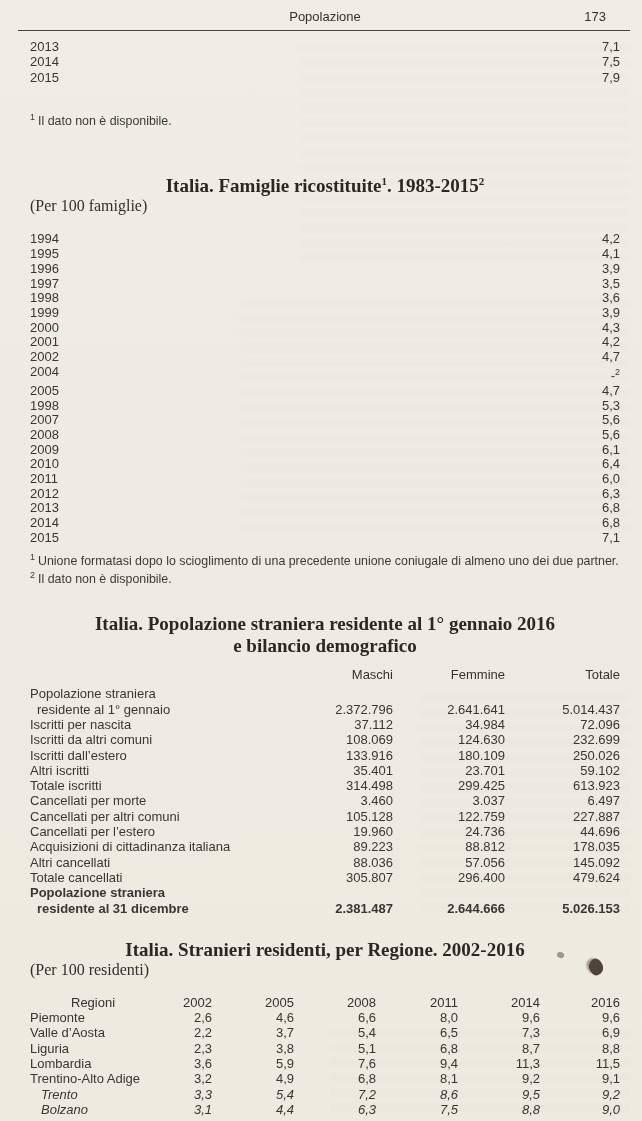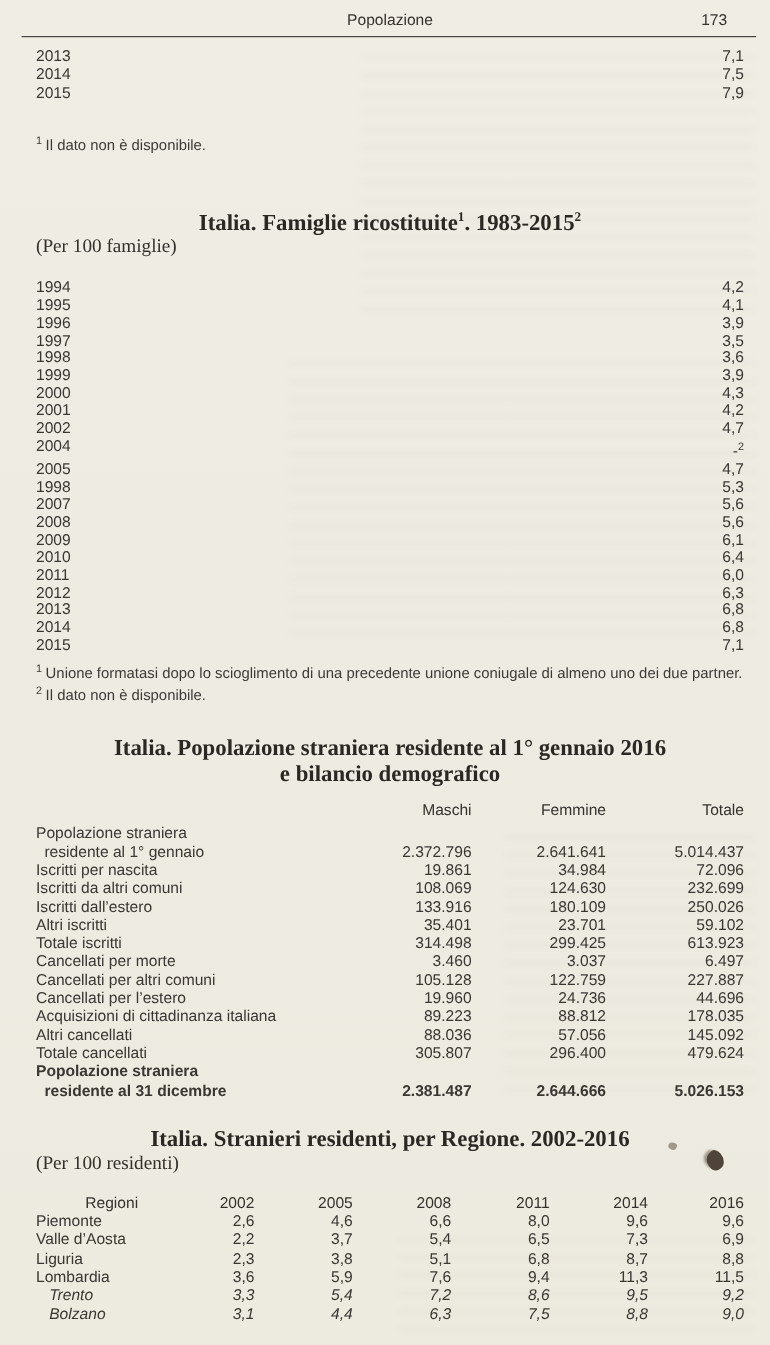--- a/index.html
+++ b/index.html
@@ -236,21 +236,21 @@
       <tbody>
 
       <tr>
             <td class="lbl"><span>Popolazione straniera</span><span class="l2">residente al 1° gennaio</span></td>
             <td class="num">2.372.796</td>
             <td class="num">2.641.641</td>
             <td class="num">5.014.437</td>
           </tr>
           <tr>
             <td class="lbl"><span>Iscritti per nascita</span></td>
-            <td class="num">19.861</td>
+            <td class="num">37.112</td>
             <td class="num">34.984</td>
             <td class="num">72.096</td>
           </tr>
           <tr>
             <td class="lbl"><span>Iscritti da altri comuni</span></td>
             <td class="num">108.069</td>
             <td class="num">124.630</td>
             <td class="num">232.699</td>
           </tr>
           <tr>
@@ -373,20 +373,29 @@
           </tr>
           <tr>
             <td class="lbl">Lombardia</td>
             <td class="num">3,6</td>
             <td class="num">5,9</td>
             <td class="num">7,6</td>
             <td class="num">9,4</td>
             <td class="num">11,3</td>
             <td class="num">11,5</td>
           </tr>
+          <tr>
+            <td class="lbl">Trentino-Alto Adige</td>
+            <td class="num">3,2</td>
+            <td class="num">4,9</td>
+            <td class="num">6,8</td>
+            <td class="num">8,1</td>
+            <td class="num">9,2</td>
+            <td class="num">9,1</td>
+          </tr>
           <tr class="sub">
             <td class="lbl">Trento</td>
             <td class="num">3,3</td>
             <td class="num">5,4</td>
             <td class="num">7,2</td>
             <td class="num">8,6</td>
             <td class="num">9,5</td>
             <td class="num">9,2</td>
           </tr>
           <tr class="sub">

